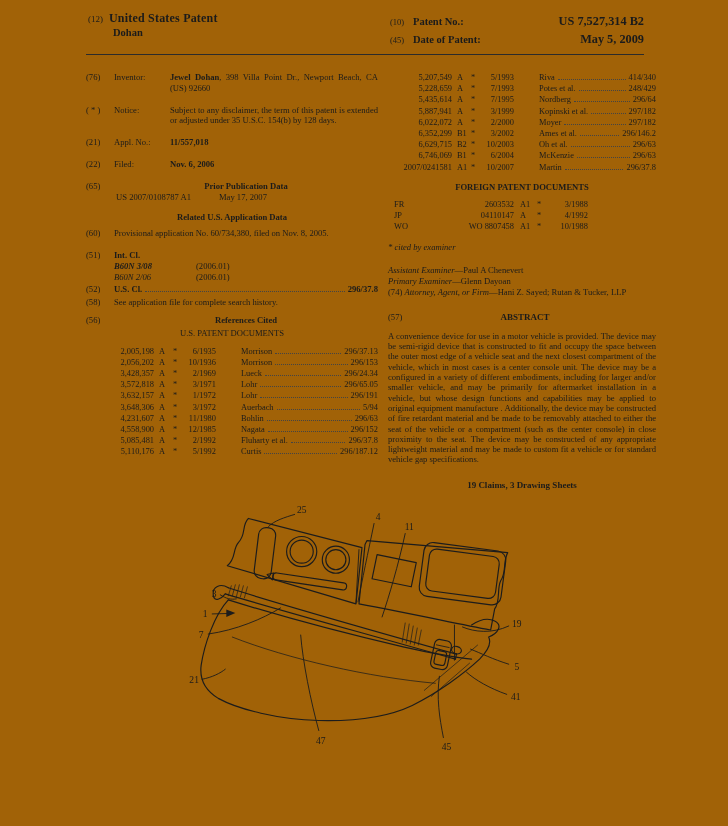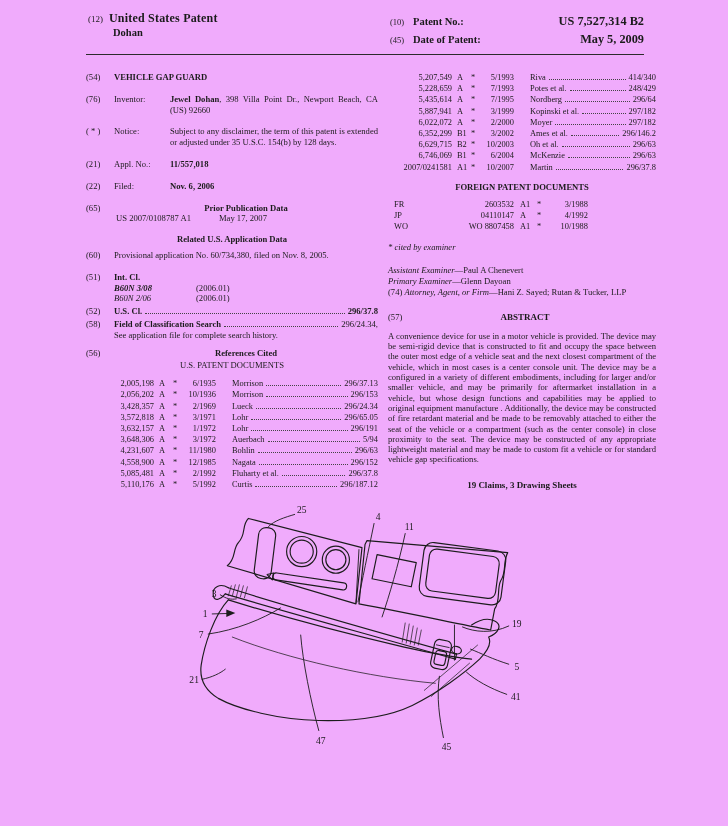--- a/index.html
+++ b/index.html
@@ -1,17 +1,17 @@
 <!DOCTYPE html>
 <html><head>
 <meta charset="utf-8">
 <style>
   html,body{margin:0;padding:0;background:#fff;}
   body{width:728px;height:826px;font-family:"Liberation Serif",serif;color:#1b1b1b;-webkit-font-smoothing:antialiased;}
-  .page{position:relative;width:728px;height:826px;overflow:hidden;background:#f0abfc;}
+  .page{position:relative;width:728px;height:826px;overflow:hidden;background:#a16207;}
   
   .header{display:flex;justify-content:space-between;padding:11px 84px 0 88px;}
   .h-l1{display:flex;align-items:baseline;}
   .h-num{font-size:9px;margin-right:6px;}
   .h-title{font-size:12px;font-weight:bold;letter-spacing:.2px;}
   .h-name{font-size:10.5px;font-weight:bold;margin:1px 0 0 25px;}
   .h-right{width:254px;padding-top:3px;}
   .h-row{display:flex;align-items:baseline;margin-bottom:3px;}
   .h-row .h-num{font-size:8.5px;width:21px;margin-right:2px;}
   .h-label{font-size:10.5px;font-weight:bold;width:92px;}
@@ -35,21 +35,21 @@
   .intcl-cls.b{font-weight:bold;}
   .inline-row{display:flex;align-items:baseline;}
   .leader{flex:1;border-bottom:1.1px dotted #444;margin:0 3px 2px 3px;min-width:8px;}
   .right2{text-align:right;}
   
   .ptable{margin-top:2px;}
   .prow{display:flex;align-items:baseline;line-height:11.2px;font-size:8.4px;padding-left:12px;}
   .p-no{width:56px;text-align:right;white-space:nowrap;}
   .p-kind{width:14px;margin-left:5px;}
   .p-star{width:8px;}
-  .p-date{width:35px;text-align:right;margin-right:16px;white-space:nowrap;}
+  .p-date{width:35px;text-align:right;margin-right:25px;white-space:nowrap;}
   .p-name{white-space:nowrap;}
   .p-cls{text-align:right;white-space:nowrap;}
   .col-right .p-no{width:62px;}
   
   .frow{display:flex;align-items:baseline;line-height:11.2px;font-size:8.4px;padding-left:6px;}
   .f-cc{width:36px;}
   .f-no{width:84px;text-align:right;white-space:nowrap;}
   .f-kind{width:17px;margin-left:6px;}
   .f-star{width:9px;}
   .f-date{width:42px;text-align:right;}
@@ -92,24 +92,20 @@
         <span class="h-val">May 5, 2009</span>
       </div>
     </div>
   </div>
   <div class="rule"></div>
 
   <div class="cols">
 
     <div class="col-left">
 
-      <div class="sec">
-        <span class="sn">(54)</span>
-        <span class="sbody t" style="font-weight:bold;text-align:left">VEHICLE GAP GUARD</span>
-      </div>
 
       <div class="sec">
         <span class="sn">(76)</span>
         <span class="slab">Inventor:</span>
         <span class="sbody"><b class="t">Jewel Dohan</b><span>, 398 Villa Point Dr., Newport Beach, CA (US) 92660</span></span>
       </div>
 
       <div class="sec">
         <span class="sn">( * )</span>
         <span class="slab">Notice:</span>
@@ -161,25 +157,20 @@
       <div class="sec inline-row" style="margin-bottom:2px">
         <span class="sn">(52)</span>
         <b class="t">U.S. Cl.</b>
         <span class="leader"></span>
         <b class="t">296/37.8</b>
       </div>
 
       <div class="sec" style="margin-bottom:7px">
         <span class="sn">(58)</span>
         <div class="sbody" style="text-align:left">
-          <div class="inline-row">
-            <b class="t">Field of Classification Search</b>
-            <span class="leader"></span>
-            <span>296/24.34,</span>
-          </div>
           <div>See application file for complete search history.</div>
         </div>
       </div>
 
       <div class="sec" style="margin-bottom:0">
         <span class="sn">(56)</span>
         <span class="sbody chead" style="margin-bottom:0">References Cited</span>
       </div>
       <div class="csub">U.S. PATENT DOCUMENTS</div>
 

